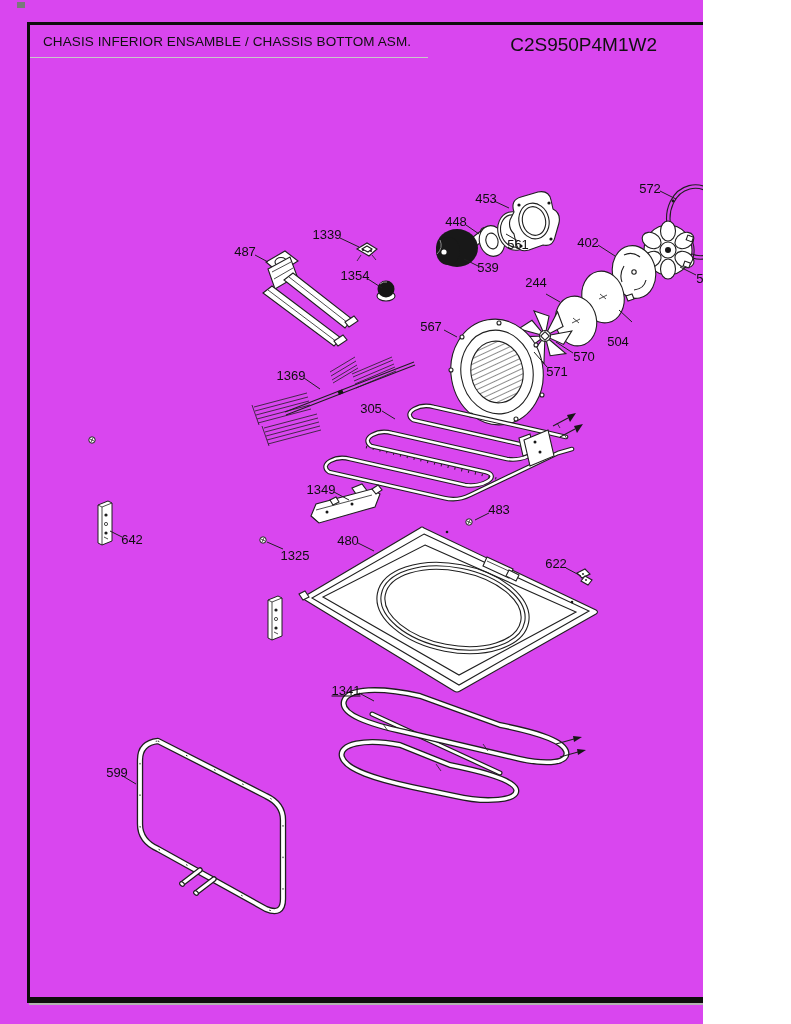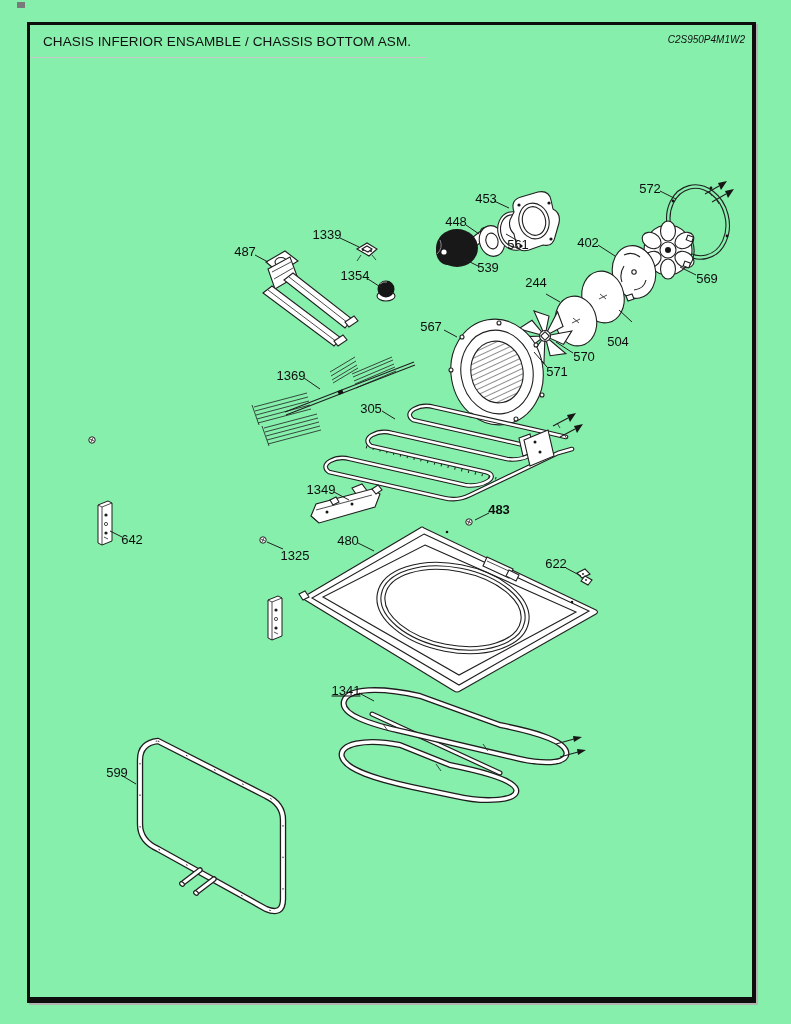--- a/index.html
+++ b/index.html
@@ -1,23 +1,23 @@
 <!DOCTYPE html>
 <html><head>
 <meta charset="utf-8">
 <style>
   html,body{margin:0;padding:0;background:#fff;}
-  .page{position:relative;width:791px;height:1024px;background:#86efac;
+  .page{position:relative;width:703px;height:1024px;background:#d946ef;
         font-family:"Liberation Sans",sans-serif;overflow:hidden;}
   .corner-mark{position:absolute;left:17px;top:2px;width:8px;height:6px;background:#7a7a7a;}
   .frame{position:absolute;left:27px;top:22px;width:729px;height:981px;box-sizing:border-box;
          border:3px solid #0d0d0d;border-bottom-width:6px;border-right-width:4px;
          box-shadow:2px 2px 0 #b3b3b3;background:transparent;}
   .hdr-title{position:absolute;left:43px;top:34px;font-size:13.5px;color:#101010;letter-spacing:.1px;}
-  .hdr-partno{position:absolute;right:46px;top:34px;font-size:10px;color:#101010;font-style:italic;}
+  .hdr-partno{position:absolute;right:46px;top:34px;font-size:19px;color:#101010;}
   .header-rule{position:absolute;left:30px;top:57px;width:398px;height:1px;background:#c9c9c9;}
   svg.art{position:absolute;left:0;top:0;}
   .callout-layer{position:absolute;left:0;top:0;width:791px;height:1024px;pointer-events:none;}
   .callout{position:absolute;transform:translate(-50%,-50%);font-size:13px;color:#0e0e0e;white-space:nowrap;}
   .ln{fill:none;stroke:#1f1f1f;stroke-width:1.1;}
   .thin{fill:none;stroke:#1f1f1f;stroke-width:0.8;}
   .fw{fill:#fff;stroke:#1f1f1f;stroke-width:1.1;}
   .fb{fill:#161616;stroke:none;}
   .tb{fill:none;stroke:#1e1e1e;stroke-linejoin:round;stroke-linecap:round;}
   .tw{fill:none;stroke:#fff;stroke-linejoin:round;stroke-linecap:round;}
@@ -329,21 +329,21 @@
       <span class="callout" style="left: 536px; top: 282px;">244</span>
       <span class="callout" style="left: 584px; top: 356px;">570</span>
       <span class="callout" style="left: 557px; top: 371px;">571</span>
       <span class="callout" style="left: 431px; top: 326px;">567</span>
       <span class="callout" style="left: 327px; top: 234px;">1339</span>
       <span class="callout" style="left: 355px; top: 275px;">1354</span>
       <span class="callout" style="left: 245px; top: 251px;">487</span>
       <span class="callout" style="left: 291px; top: 375px;">1369</span>
       <span class="callout" style="left: 371px; top: 408px;">305</span>
       <span class="callout" style="left: 321px; top: 489px;">1349</span>
-      <span class="callout" style="left: 499px; top: 509px; font-weight: bold;">483</span>
+      <span class="callout" style="left: 499px; top: 509px;">483</span>
       <span class="callout" style="left: 132px; top: 539px;">642</span>
       <span class="callout" style="left: 295px; top: 555px;">1325</span>
       <span class="callout" style="left: 348px; top: 540px;">480</span>
       <span class="callout" style="left: 556px; top: 563px;">622</span>
       <span class="callout" style="left: 346px; top: 690px; text-decoration: underline;">1341</span>
       <span class="callout" style="left: 117px; top: 772px;">599</span>
     </div>
 </div>
 
 </body></html>

